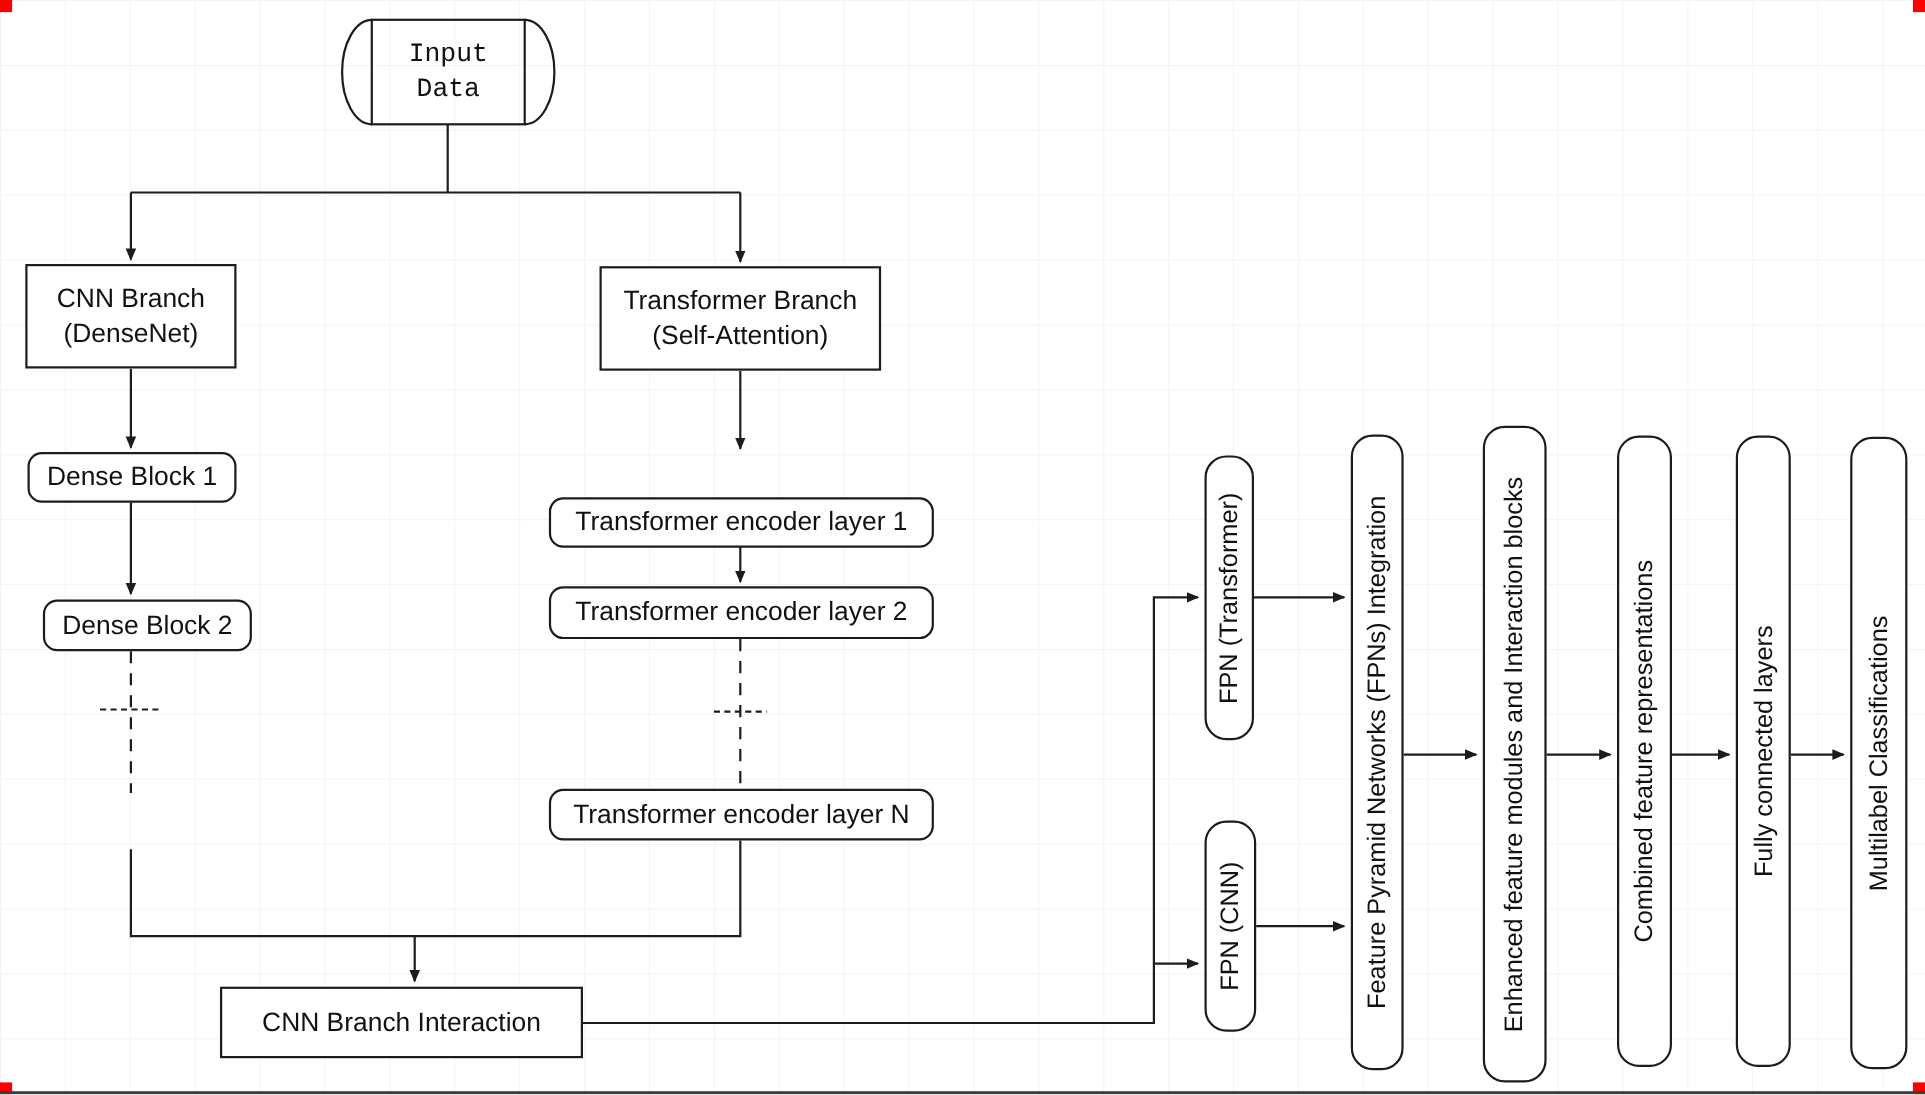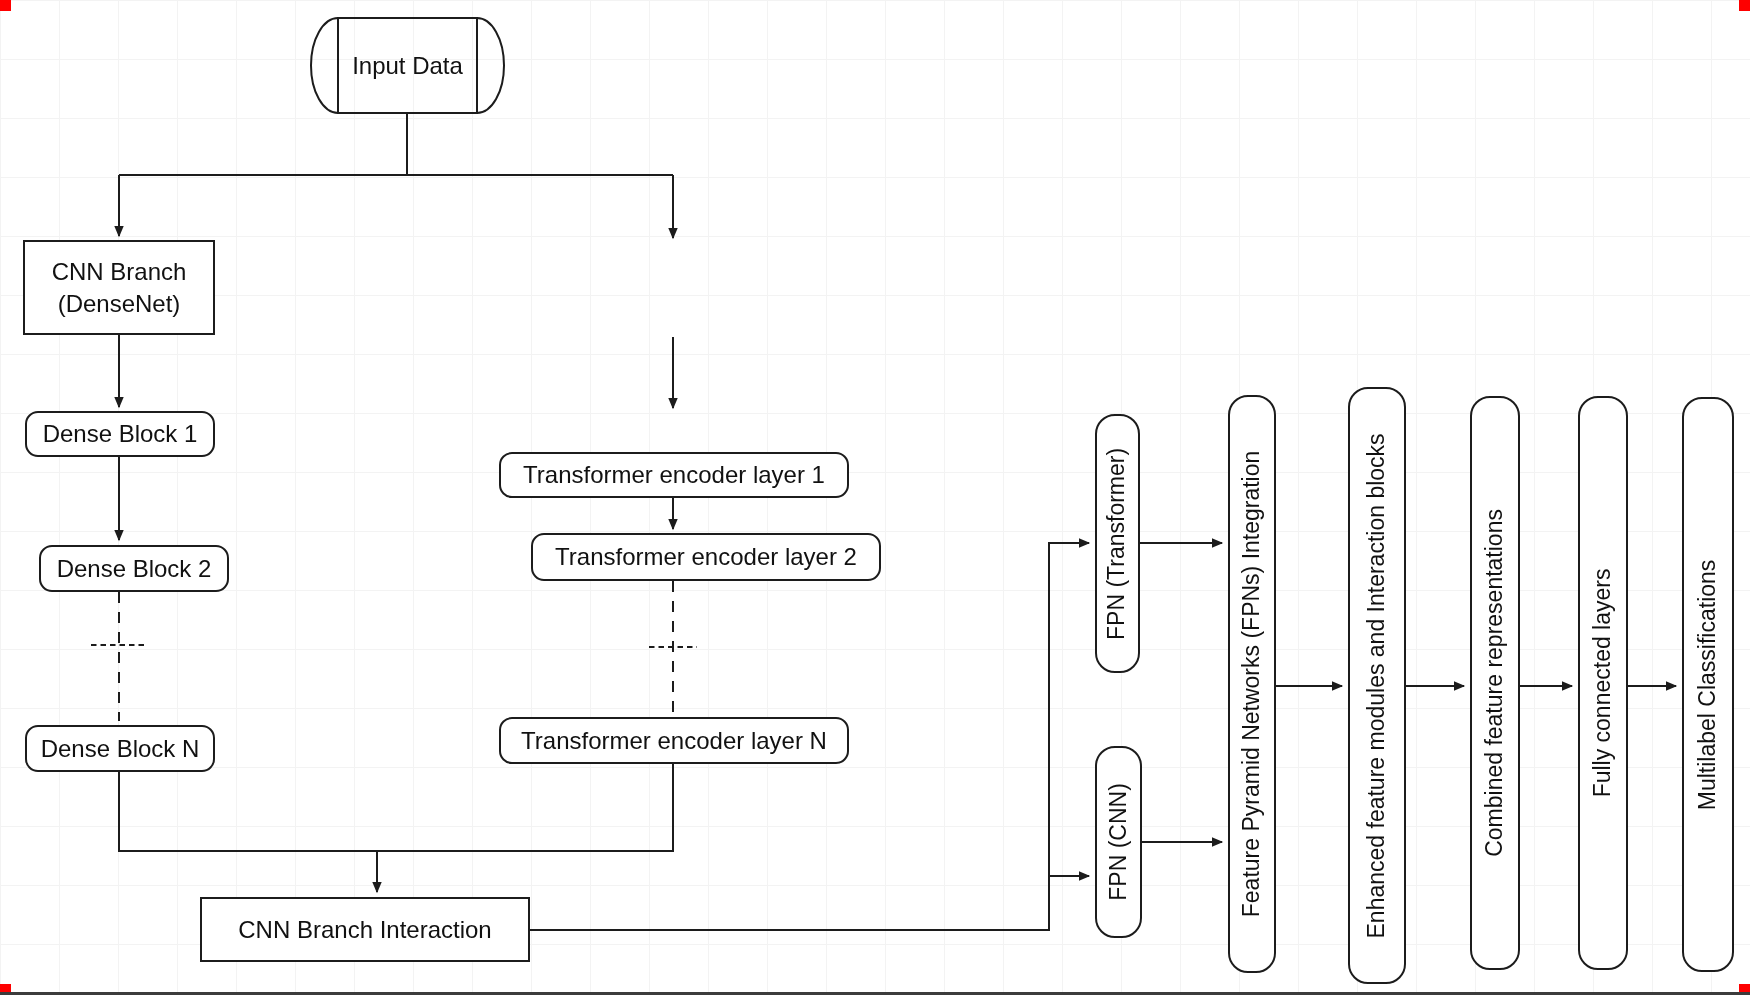--- a/index.html
+++ b/index.html
@@ -27,21 +27,21 @@
     line-height:1.3;
     white-space:pre-line;
   }
   .rounded{border-radius:13px;}
   .pill{border-radius:20px;}
   .vert{font-size:23px;}
   .vert .vtxt{
     transform:rotate(-90deg);
     white-space:nowrap;
   }
-  .noborder{border:none;background:transparent;}
+  .noborder{border:none;background:transparent;font-family:Liberation Mono, monospace;}
   .corner{
     position:absolute;width:11px;height:11px;background:#fe0000;
   }
   .bottom-edge{
     position:absolute;left:0;bottom:0;width:1750px;height:3px;background:#3c3c3c;
   }
 </style>
 </head>
 <body>
 
@@ -90,30 +90,31 @@
       <path d="M1520,686 H1572" marker-end="url(#arrow)"></path>
       <path d="M1628,686 H1676" marker-end="url(#arrow)"></path>
     </g>
   </svg>
 
   <div class="node noborder" style="left:338px;top:18px;width:139px;height:95px;">Input Data</div>
 
   <div class="node" style="left:23px;top:240px;width:192px;height:95px;">CNN Branch
 (DenseNet)</div>
 
+  <div class="node" style="left:545px;top:242px;width:256px;height:95px;">Transformer Branch
+(Self-Attention)</div>
 
   <div class="node rounded" style="left:25px;top:411px;width:190px;height:46px;">Dense Block 1</div>
 
   <div class="node rounded" style="left:39px;top:545px;width:190px;height:47px;">Dense Block 2</div>
 
-  <div class="node rounded" style="left:25px;top:725px;width:190px;height:47px;">Dense Block N</div>
 
   <div class="node rounded" style="left:499px;top:412px;width:350px;height:46px;margin-top:40px;">Transformer encoder layer 1</div>
 
-  <div class="node rounded" style="left:499px;top:533px;width:350px;height:48px;margin-left:32px;">Transformer encoder layer 2</div>
+  <div class="node rounded" style="left:499px;top:533px;width:350px;height:48px;">Transformer encoder layer 2</div>
 
   <div class="node" style="left:200px;top:897px;width:330px;height:65px;">CNN Branch Interaction</div>
 
   <div class="node rounded" style="left:499px;top:717px;width:350px;height:47px;">Transformer encoder layer N</div>
 
   <div class="node pill vert" style="left:1095px;top:414px;width:45px;height:259px;">
     <span class="vtxt">FPN (Transformer)</span>
   </div>
 
   <div class="node pill vert" style="left:1095px;top:746px;width:47px;height:192px;">

